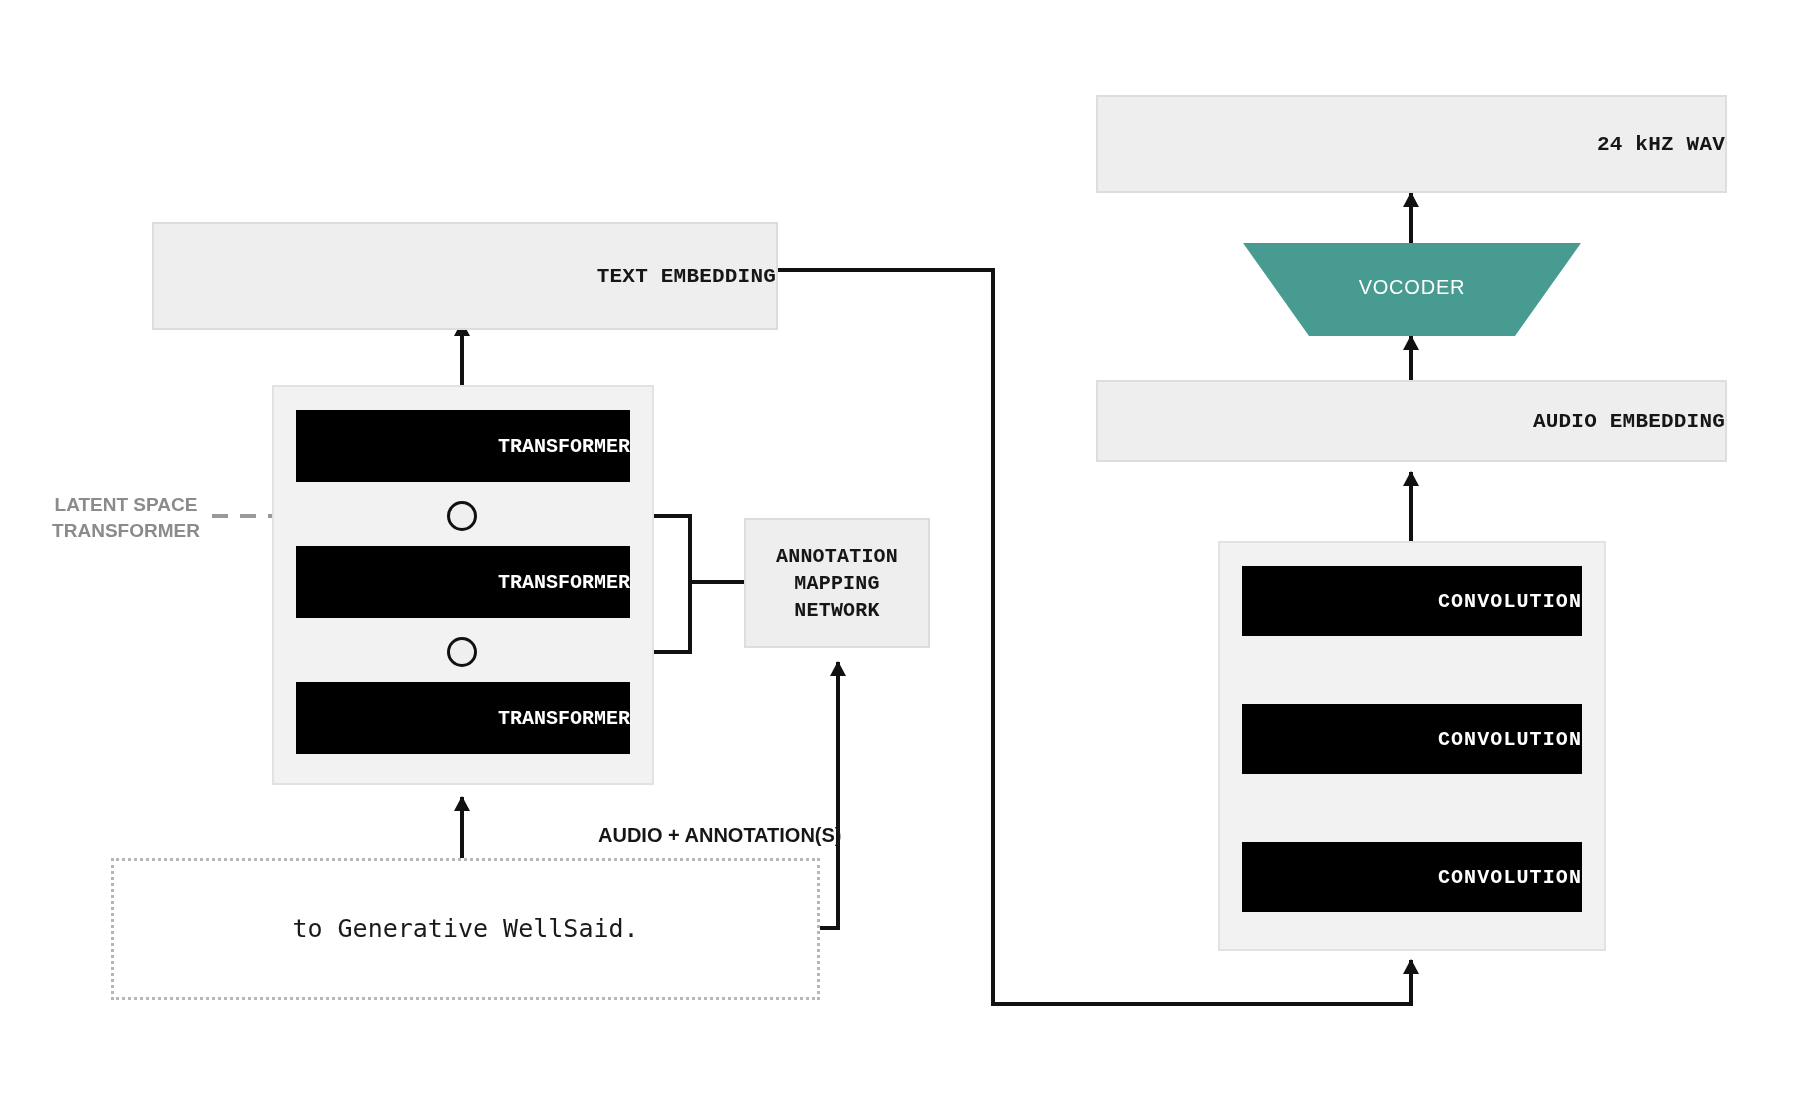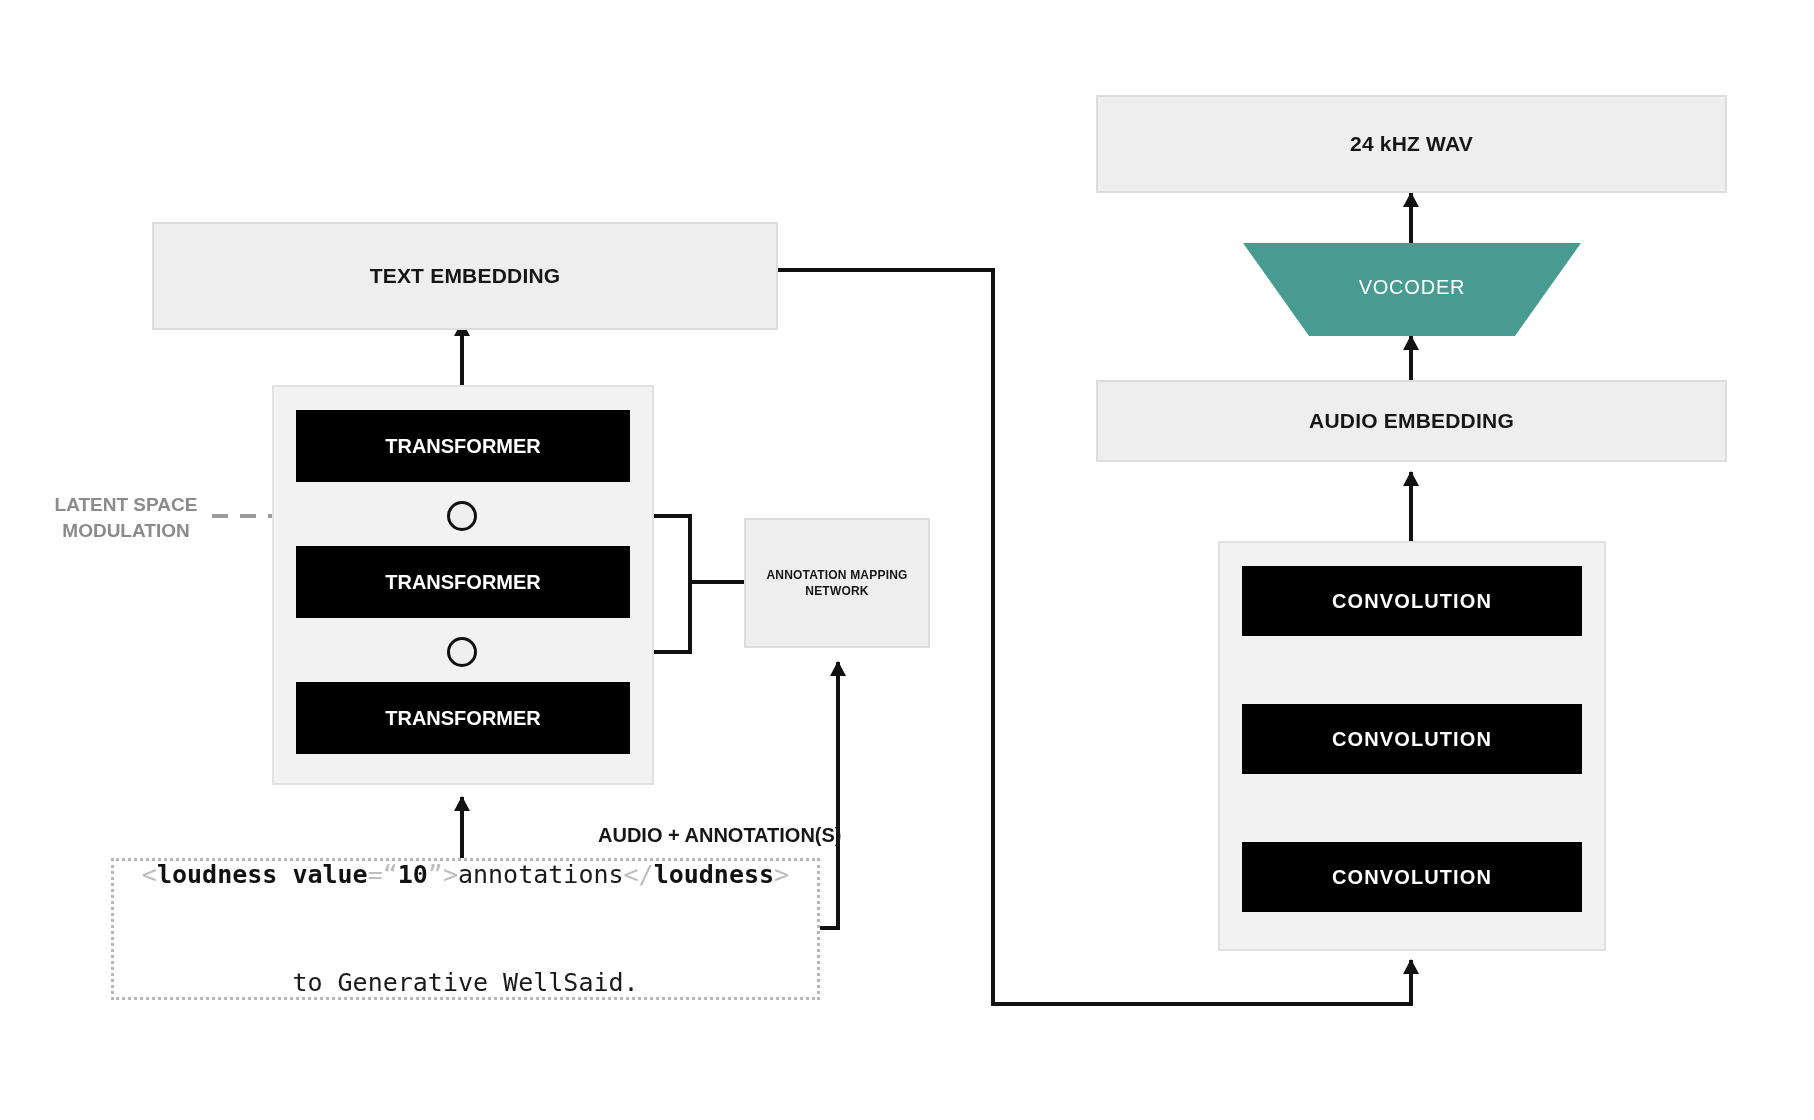--- a/index.html
+++ b/index.html
@@ -18,22 +18,23 @@
     background: #ffffff;
     overflow: hidden;
   }
 
   
   .node {
     position: absolute;
     box-sizing: border-box;
     display: flex;
     align-items: center;
-    justify-content: center;
-    text-align: center;
+    justify-content: flex-end;
+    text-align: center;
+    font-family: Liberation Mono, monospace;
   }
 
   
   .embed-box {
     background: #eeeeee;
     border: 2px solid #dddddd;
     color: #161616;
     font-weight: bold;
     letter-spacing: 0.2px;
     font-size: 21px;
@@ -187,33 +188,32 @@
   </div>
 
   <div class="node purple-block" style="left:296px; top:682px; width:334px; height:72px;">
     <span>TRANSFORMER</span>
   </div>
 
   <div class="junction" style="left:447px; top:501px;"></div>
   <div class="junction" style="left:447px; top:637px;"></div>
 
   <div class="label muted" style="left:46px; top:492px; width:160px; font-size:19px;">LATENT SPACE
-MODULATION</div>
-
-  <div class="node embed-box" style="left:744px; top:518px; width:186px; height:130px; font-size:12px; line-height:1.35;">
+TRANSFORMER</div>
+
+  <div class="node embed-box" style="left:744px; top:518px; width:186px; height:130px; font-size:20px; line-height:1.35;">
     <span>ANNOTATION
 MAPPING
 NETWORK</span>
   </div>
 
   <div class="label" style="left:598px; top:824px;">AUDIO + ANNOTATION(S)</div>
 
   <div class="dotted-panel" style="left:111px; top:858px; width:709px; height:142px;">
     <div class="code-text">
-      <div><span class="punc">&lt;</span><span class="tag">loudness value</span><span class="punc">=“</span><span class="val">10</span><span class="punc">”&gt;</span><span>annotations</span><span class="punc">&lt;/</span><span class="tag">loudness</span><span class="punc">&gt;</span></div>
       <div><span>to Generative WellSaid.</span></div>
     </div>
   </div>
 
   <div class="node embed-box" style="left:1096px; top:95px; width:631px; height:98px;">
     <span>24 kHZ WAV</span>
   </div>
 
   <div class="trapezoid" style="left:1243px; top:243px; width:338px; height:93px;">
     <svg width="338" height="93" viewBox="0 0 338 93">

